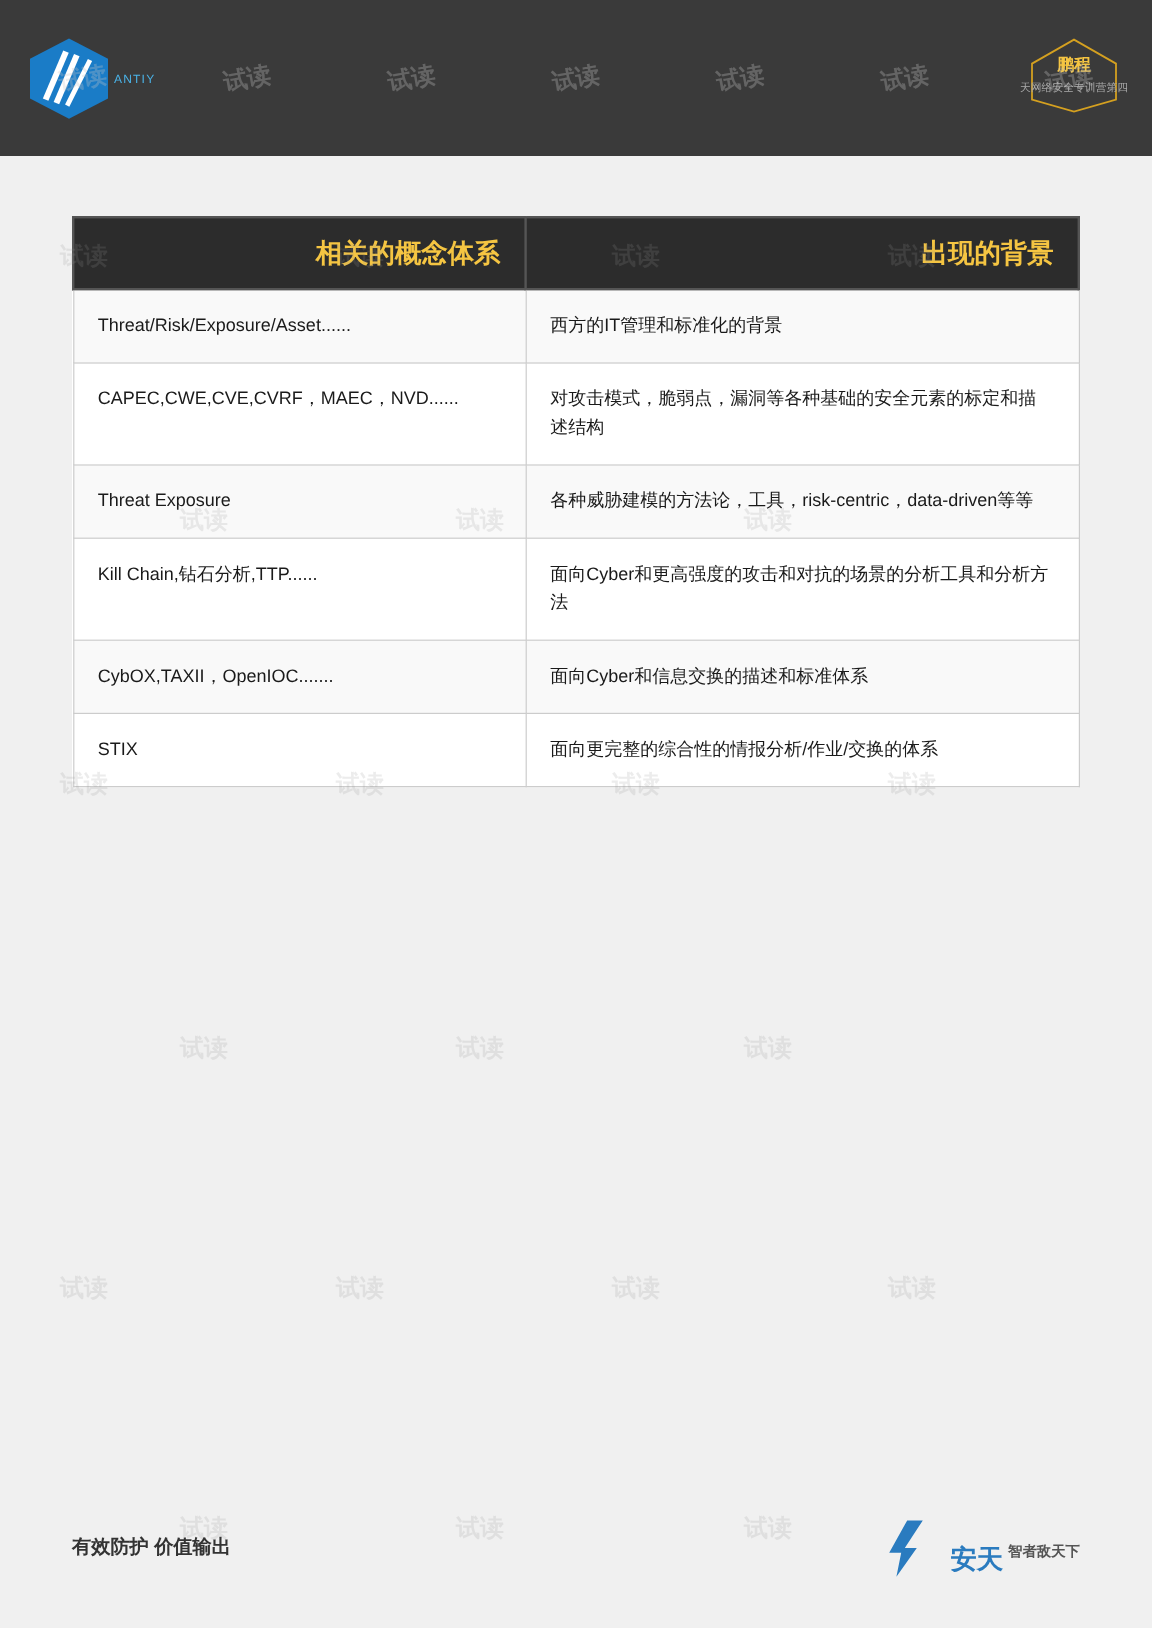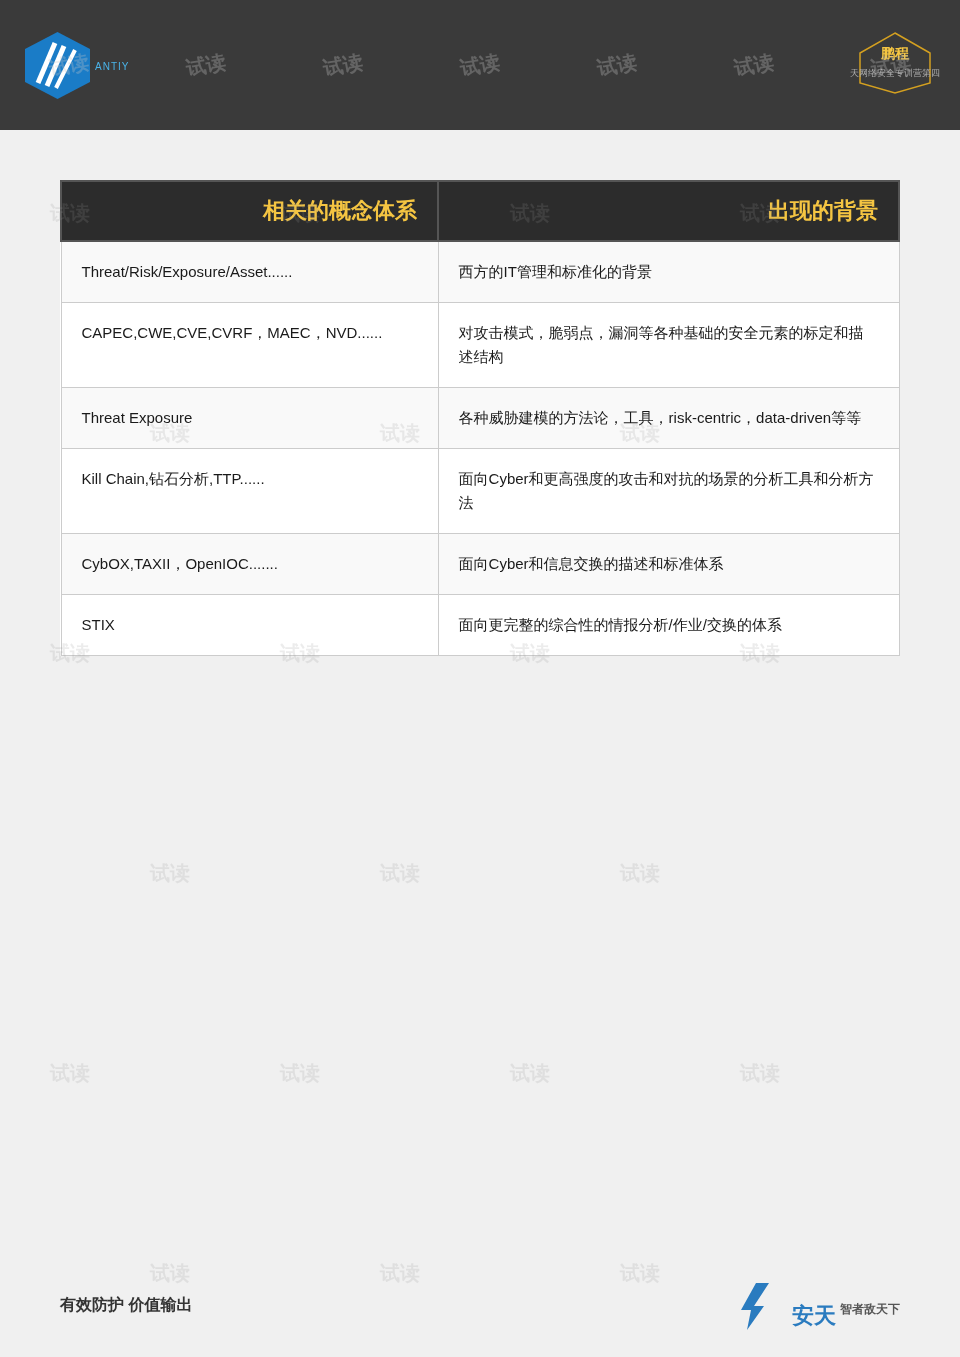--- a/index.html
+++ b/index.html
@@ -84,21 +84,21 @@
     }
 
     .col-left {
       width: 45%;
       border-right: 2px solid #aaa;
     }
 
     
     .footer {
       position: absolute;
-      bottom: 24px;
+      bottom: 40px;
       left: 0;
       right: 0;
       padding: 0 60px;
       display: flex;
       align-items: center;
       justify-content: space-between;
     }
 
     .footer-left {
       color: #333;

